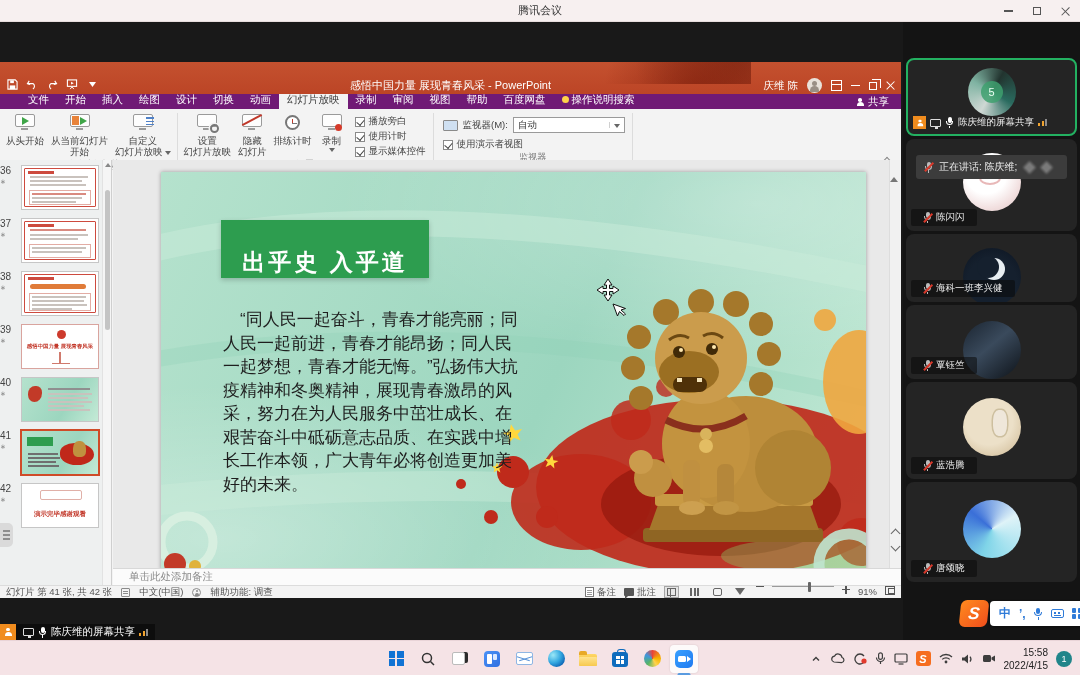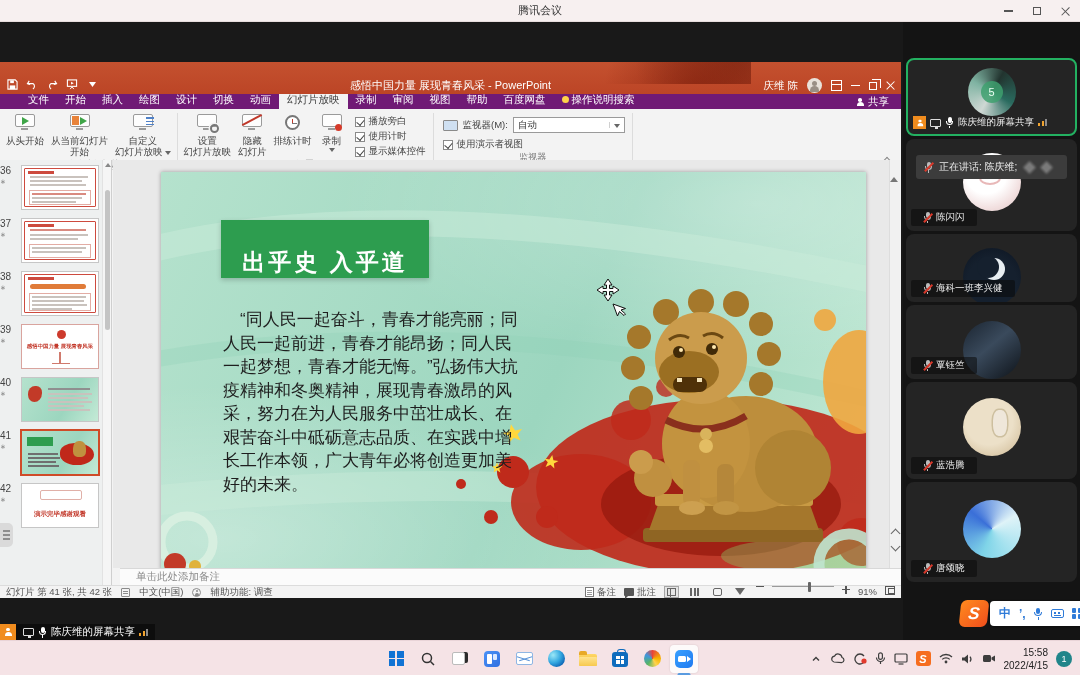--- a/index.html
+++ b/index.html
@@ -122,21 +122,21 @@
 #slide-body{position:absolute;left:62px;top:136px;width:298px;font-size:17px;line-height:23.5px;color:#1e1e1e;font-weight:500;text-indent:1em}
 .cscroll{position:absolute;right:0;top:0;width:12px;height:100%;background:#f1f1f1;border-left:1px solid #ddd}
 .ctri{width:0;height:0;border-left:4px solid transparent;border-right:4px solid transparent;margin:4px auto}
 .ctri.up{border-bottom:5px solid #777}
 .cthumb{width:7px;height:120px;margin:2px auto;background:#c9c9c9;border-radius:4px}
 .cnav{position:absolute;bottom:18px;left:0;width:100%;display:flex;flex-direction:column;align-items:center;gap:6px}
 .chev{width:7px;height:7px;border-top:1.6px solid #666;border-left:1.6px solid #666}
 .chev.up{transform:rotate(45deg)}
 .chev.dn{transform:rotate(-135deg)}
 
-#notesbar{position:absolute;left:120px;top:506px;right:0;height:17px;background:#fbfbfb;border-top:1px solid #d8d8d8;display:flex;align-items:center;padding-left:16px;font-size:10.5px;color:#8c8c8c}
+#notesbar{position:absolute;left:113px;top:506px;right:0;height:17px;background:#fbfbfb;border-top:1px solid #d8d8d8;display:flex;align-items:center;padding-left:16px;font-size:10.5px;color:#8c8c8c}
 #statusbar{position:absolute;left:0;top:523px;width:100%;height:13px;background:#f3f3f3;border-top:1px solid #dcdcdc;display:flex;align-items:center;font-size:9.5px;color:#555;padding:0 6px;gap:9px;white-space:nowrap}
 .sbicon{width:9px;height:9px;border:1px solid #8a8a8a;border-radius:1px;position:relative;flex:none}
 .sbicon::before{content:"";position:absolute;left:1px;top:2px;width:5px;height:1px;background:#8a8a8a;box-shadow:0 2px 0 #8a8a8a}
 .sbperson{width:9px;height:9px;border-radius:50%;border:1px solid #8a8a8a;position:relative;flex:none}
 .sbperson::before{content:"";position:absolute;left:2.5px;top:1px;width:2.5px;height:2.5px;border-radius:50%;background:#8a8a8a}
 .sbperson::after{content:"";position:absolute;left:1.5px;top:4px;width:4.5px;height:3px;border-radius:3px 3px 0 0;background:#8a8a8a}
 .sright{margin-left:auto;display:flex;align-items:flex-start;gap:8px}
 .noteico{width:9px;height:10px;border:1px solid #777;background:#fff;position:relative}
 .noteico::before{content:"";position:absolute;left:1px;top:2px;width:5px;height:1px;background:#999;box-shadow:0 2px 0 #999,0 4px 0 #999}
 .cmtico{width:10px;height:8px;background:#555;border-radius:1px;position:relative}

